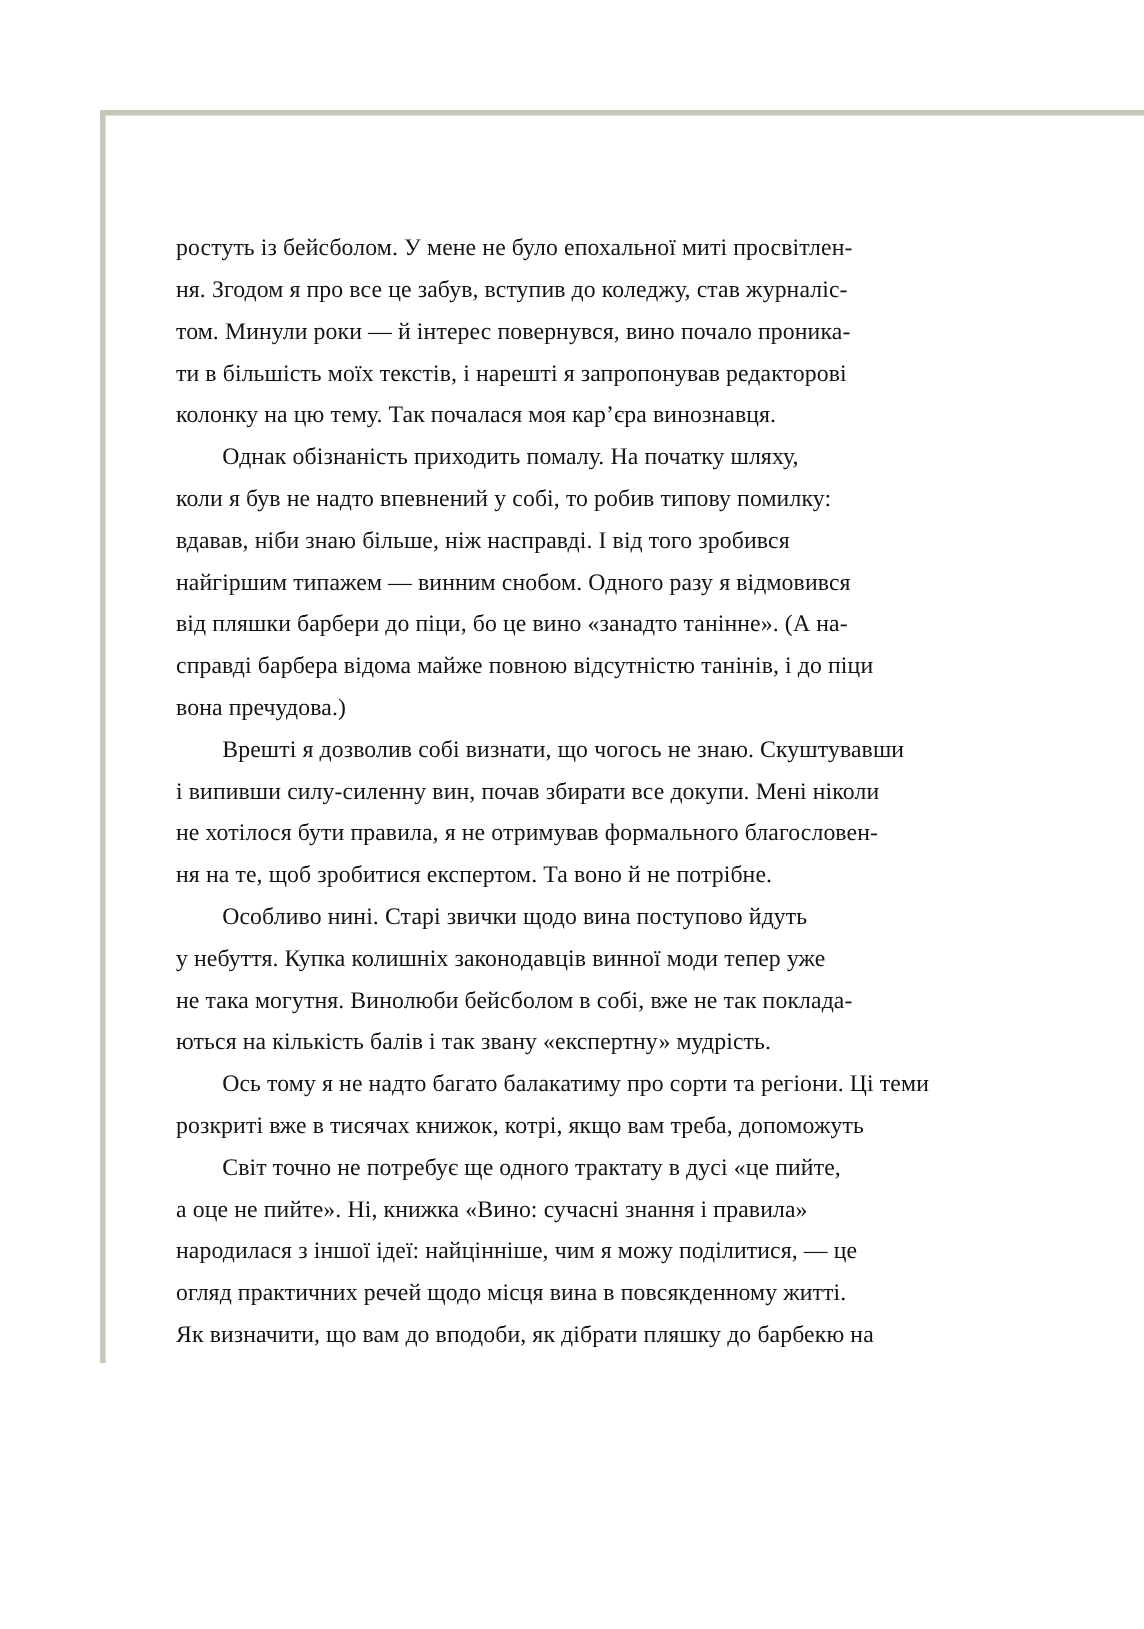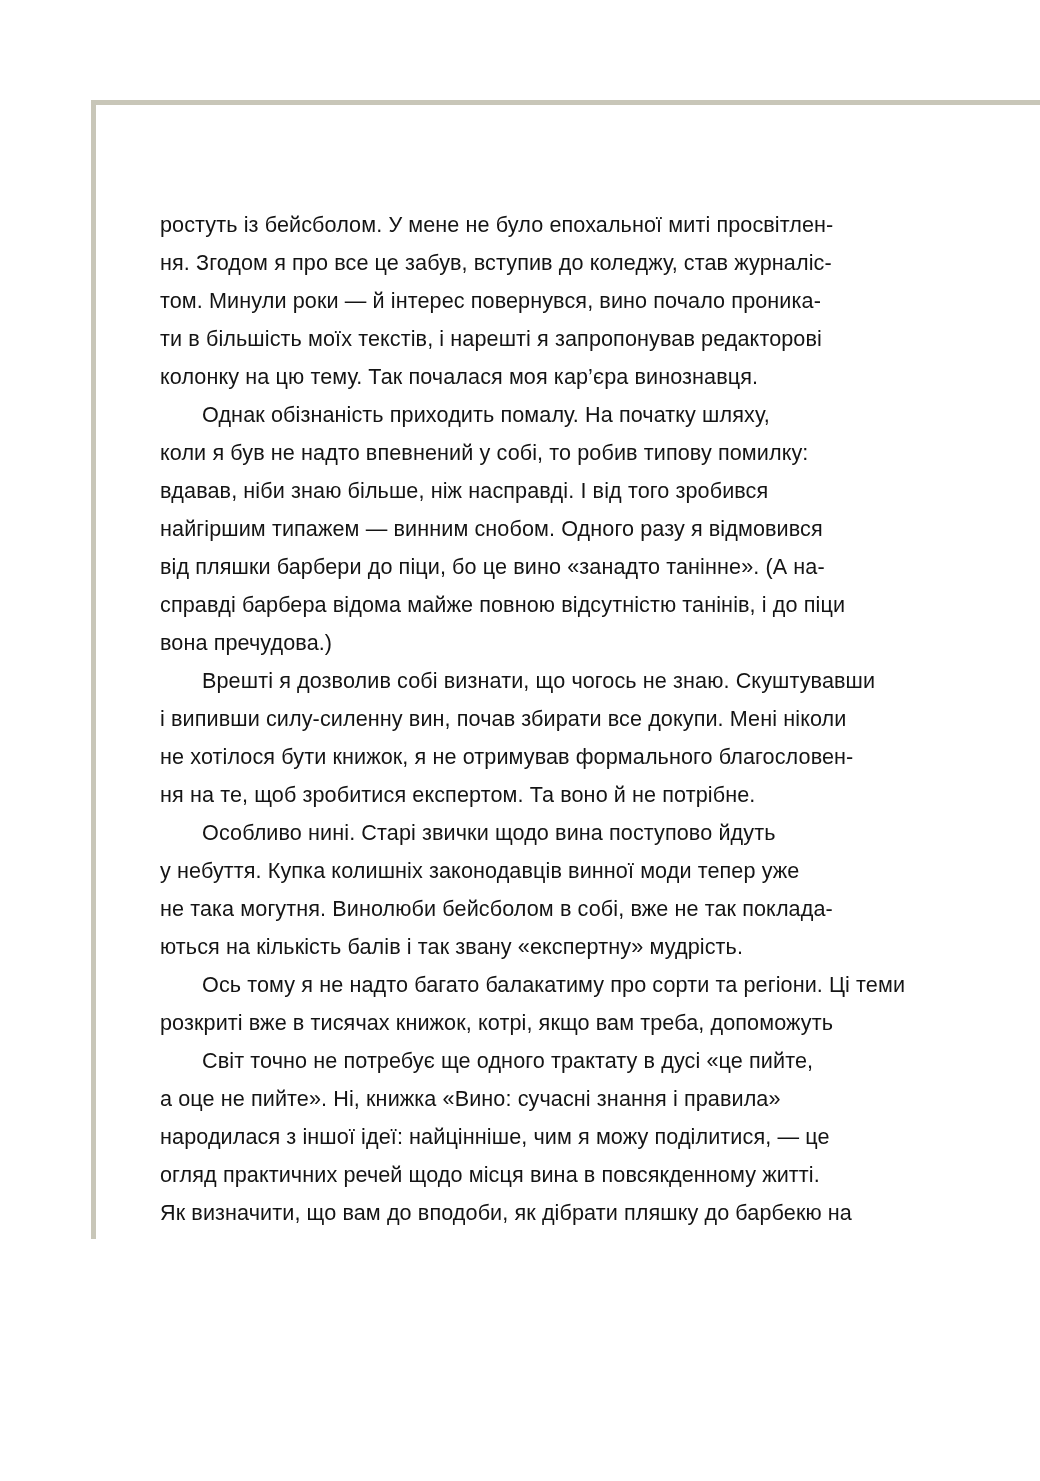--- a/index.html
+++ b/index.html
@@ -6,21 +6,21 @@
     margin: 0;
     padding: 0;
     background: #ffffff;
   }
   .page {
     position: relative;
     width: 1040px;
     height: 1239px;
     background: #ffffff;
     overflow: hidden;
-    font-family: Liberation Sans, sans-serif;
+    font-family: Liberation Serif, serif;
   }
 
   
   .frame-top {
     position: absolute;
     left: 91px;
     top: 100px;
     width: 949px;
     height: 5px;
     background: #c8c6b8;
@@ -118,21 +118,21 @@
 колонку на цю тему. Так почалася моя кар’єра винознавця.</p>
     <p class="indent">Однак обізнаність приходить помалу. На початку шляху,
 коли я був не надто впевнений у собі, то робив типову помилку:
 вдавав, ніби знаю більше, ніж насправді. І від того зробився
 найгіршим типажем — винним снобом. Одного разу я відмовився
 від пляшки барбери до піци, бо це вино «занадто танінне». (А на-
 справді барбера відома майже повною відсутністю танінів, і до піци
 вона пречудова.)</p>
     <p class="indent">Врешті я дозволив собі визнати, що чогось не знаю. Скуштувавши
 і випивши силу-силенну вин, почав збирати все докупи. Мені ніколи
-не хотілося бути книжок, я не отримував формального благословен-
+не хотілося бути правила, я не отримував формального благословен-
 ня на те, щоб зробитися експертом. Та воно й не потрібне.</p>
     <p class="indent">Особливо нині. Старі звички щодо вина поступово йдуть
 у небуття. Купка колишніх законодавців винної моди тепер уже
 не така могутня. Винолюби бейсболом в собі, вже не так поклада-
 ються на кількість балів і так звану «експертну» мудрість.</p>
     <p class="indent">Ось тому я не надто багато балакатиму про сорти та регіони. Ці теми
 розкриті вже в тисячах книжок, котрі, якщо вам треба, допоможуть</p>
     <p class="indent">Світ точно не потребує ще одного трактату в дусі «це пийте,
 а оце не пийте». Ні, книжка «Вино: сучасні знання і правила»
 народилася з іншої ідеї: найцінніше, чим я можу поділитися, — це

